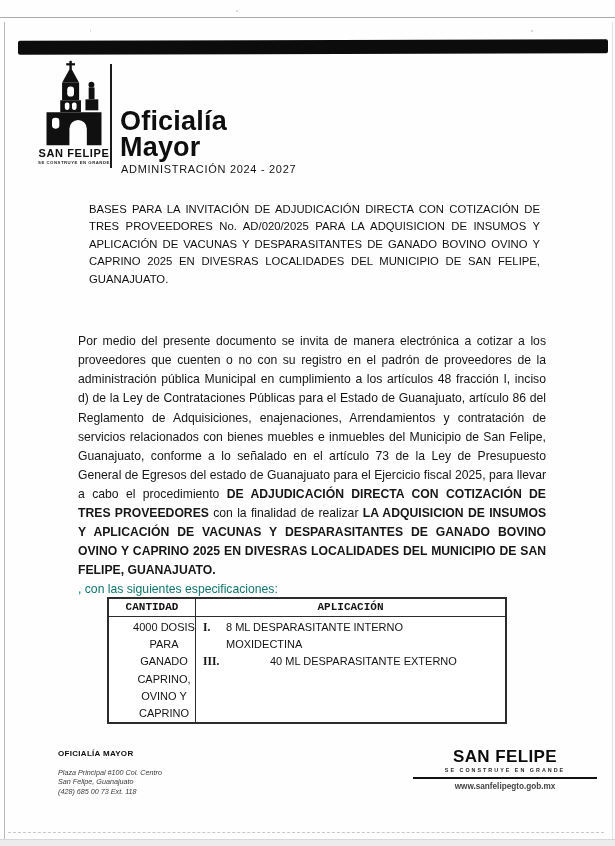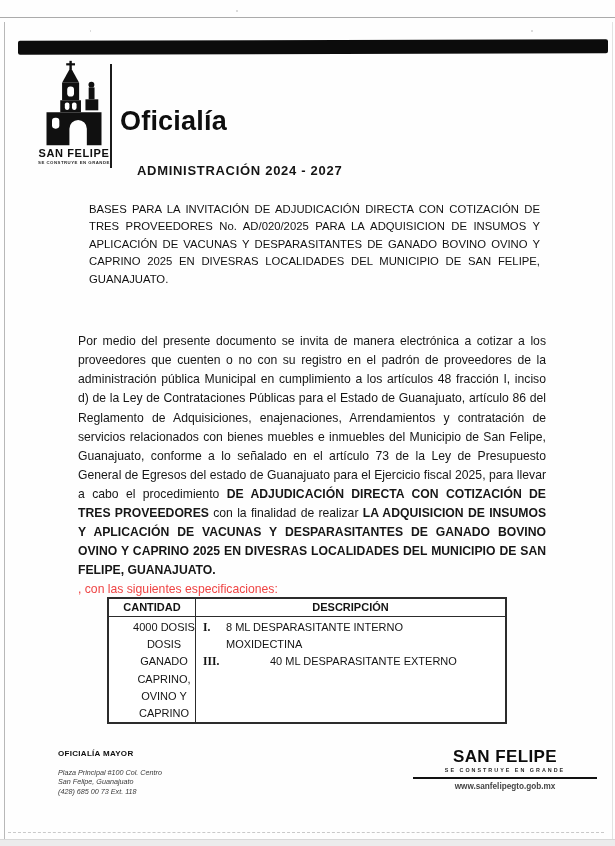--- a/index.html
+++ b/index.html
@@ -18,45 +18,45 @@
   .scan-bottom-edge{position:absolute;bottom:0;left:0;width:615px;height:6px;background:#ececec;border-top:1px solid #d8d8d8;}
   .speck{position:absolute;background:#cfcfcf;width:2px;height:2px;border-radius:50%;}
 
   
   .logo-wrap{position:absolute;left:38px;top:60px;width:72px;text-align:center;}
   .logo-art{width:66px;height:86px;margin:0 auto;display:block;}
   .logo-name{font-size:11px;font-weight:bold;letter-spacing:.6px;color:#0e0e0e;margin-top:1px;}
   .logo-tag{font-size:4.3px;font-weight:bold;letter-spacing:.5px;color:#2a2a2a;margin-top:1px;}
   .header-divider{position:absolute;left:110px;top:64px;width:2px;height:104px;background:#1b1b1b;}
   .office-title{position:absolute;left:120px;top:108px;font-size:27px;line-height:26px;font-weight:800;letter-spacing:.2px;color:#0e0e0e;}
-  .admin-line{position:absolute;left:137px;top:163px;font-size:13px;font-weight:bold;letter-spacing:.7px;color:#141414;}
+  .admin-line{position:absolute;left:121px;top:163px;font-size:11px;font-weight:normal;letter-spacing:.7px;color:#141414;}
 
   
   .doc-title{
     position:absolute;left:89px;top:201px;width:451px;
     font-size:11.3px;font-weight:normal;line-height:17.4px;
     text-align:justify;color:#111;
   }
   .doc-body{
     position:absolute;left:78px;top:320px;width:468px;
     font-size:12.2px;line-height:19.1px;text-align:justify;color:#161616;
   }
   .doc-body .b{font-weight:bold;}
-  .specs-line{position:absolute;left:78px;top:582px;font-size:12.2px;color:#ef4444;}
+  .specs-line{position:absolute;left:78px;top:582px;font-size:12.2px;color:#0f766e;}
 
   
   .spec-table{
     position:absolute;left:107px;top:597px;width:396px;
     border:2px solid #2c2c2c;display:flex;flex-direction:column;background:#fff;
   }
   .t-row{display:flex;}
   .t-head{border-bottom:1.5px solid #2c2c2c;}
   .t-col1{width:87px;border-right:1.5px solid #2c2c2c;box-sizing:border-box;text-align:center;}
   .t-col2{flex:1;box-sizing:border-box;}
-  .t-head .t-col1,.t-head .t-col2{font-weight:bold;font-size:11px;padding:2px 0 3px;}
+  .t-head .t-col1,.t-head .t-col2{font-weight:bold;font-size:11px;padding:2px 0 3px;font-family:Liberation Mono, monospace;}
   .t-head .t-col2{text-align:center;}
   .t-body{min-height:100px;}
   .cant-line{font-size:11px;line-height:17.2px;padding-left:24px;}
   .t-col1.t-cant{padding-top:2px;}
   .desc-item{display:flex;font-size:11px;line-height:17.2px;padding-left:7px;}
   .desc-num{font-family:"Liberation Serif", serif;font-weight:bold;font-size:11.5px;min-width:21px;}
   .desc-text{padding-left:2px;}
   .desc-text.gap{padding-left:46px;}
   .t-col2.t-desc{padding-top:2px;}
 
@@ -104,37 +104,38 @@
         <rect x="33.8" y="45.5" width="5" height="8" rx="2.2"></rect>
         <rect x="12" y="62" width="8" height="12" rx="3.6"></rect>
       </g>
     </svg>
     <div class="logo-name">SAN FELIPE</div>
     <div class="logo-tag">SE CONSTRUYE EN GRANDE</div>
   </div>
   <div class="header-divider"></div>
   <div class="office-title">
     <div>Oficialía</div>
+    <div>Mayor</div>
   </div>
   <div class="admin-line">ADMINISTRACIÓN 2024 - 2027</div>
 
   <div class="doc-title">BASES PARA LA INVITACIÓN DE ADJUDICACIÓN DIRECTA CON COTIZACIÓN DE TRES PROVEEDORES No. AD/020/2025 PARA LA ADQUISICION DE INSUMOS Y APLICACIÓN DE VACUNAS Y DESPARASITANTES DE GANADO BOVINO OVINO Y CAPRINO 2025 EN DIVESRAS LOCALIDADES DEL MUNICIPIO DE SAN FELIPE, GUANAJUATO.</div>
 
   <p class="doc-body"><span>Por medio del presente documento se invita de manera electrónica a cotizar a los proveedores que cuenten o no con su registro en el padrón de proveedores de la administración pública Municipal en cumplimiento a los artículos 48 fracción I, inciso d) de la Ley de Contrataciones Públicas para el Estado de Guanajuato, artículo 86 del Reglamento de Adquisiciones, enajenaciones, Arrendamientos y contratación de servicios relacionados con bienes muebles e inmuebles del Municipio de San Felipe, Guanajuato, conforme a lo señalado en el artículo 73 de la Ley de Presupuesto General de Egresos del estado de Guanajuato para el Ejercicio fiscal 2025, para llevar a cabo el procedimiento </span><span class="b">DE ADJUDICACIÓN DIRECTA CON COTIZACIÓN DE TRES PROVEEDORES</span><span> con la finalidad de realizar </span><span class="b">LA ADQUISICION DE INSUMOS Y APLICACIÓN DE VACUNAS Y DESPARASITANTES DE GANADO BOVINO OVINO Y CAPRINO 2025 EN DIVESRAS LOCALIDADES DEL MUNICIPIO DE SAN FELIPE, GUANAJUATO.</span></p>
   <div class="specs-line">, con las siguientes especificaciones:</div>
 
   <div class="spec-table">
     <div class="t-row t-head">
       <div class="t-col1">CANTIDAD</div>
-      <div class="t-col2">DESCRIPCIÓN</div>
+      <div class="t-col2">APLICACIÓN</div>
     </div>
     <div class="t-row t-body">
       <div class="t-col1 t-cant">
         <div class="cant-line">4000 DOSIS</div>
-        <div class="cant-line">DOSIS</div>
+        <div class="cant-line">PARA</div>
         <div class="cant-line">GANADO</div>
         <div class="cant-line">CAPRINO,</div>
         <div class="cant-line">OVINO Y</div>
         <div class="cant-line">CAPRINO</div>
       </div>
       <div class="t-col2 t-desc">
         <div class="desc-item">
           <span class="desc-num">I.</span>
           <span class="desc-text">
             <div>8 ML DESPARASITANTE INTERNO</div>

